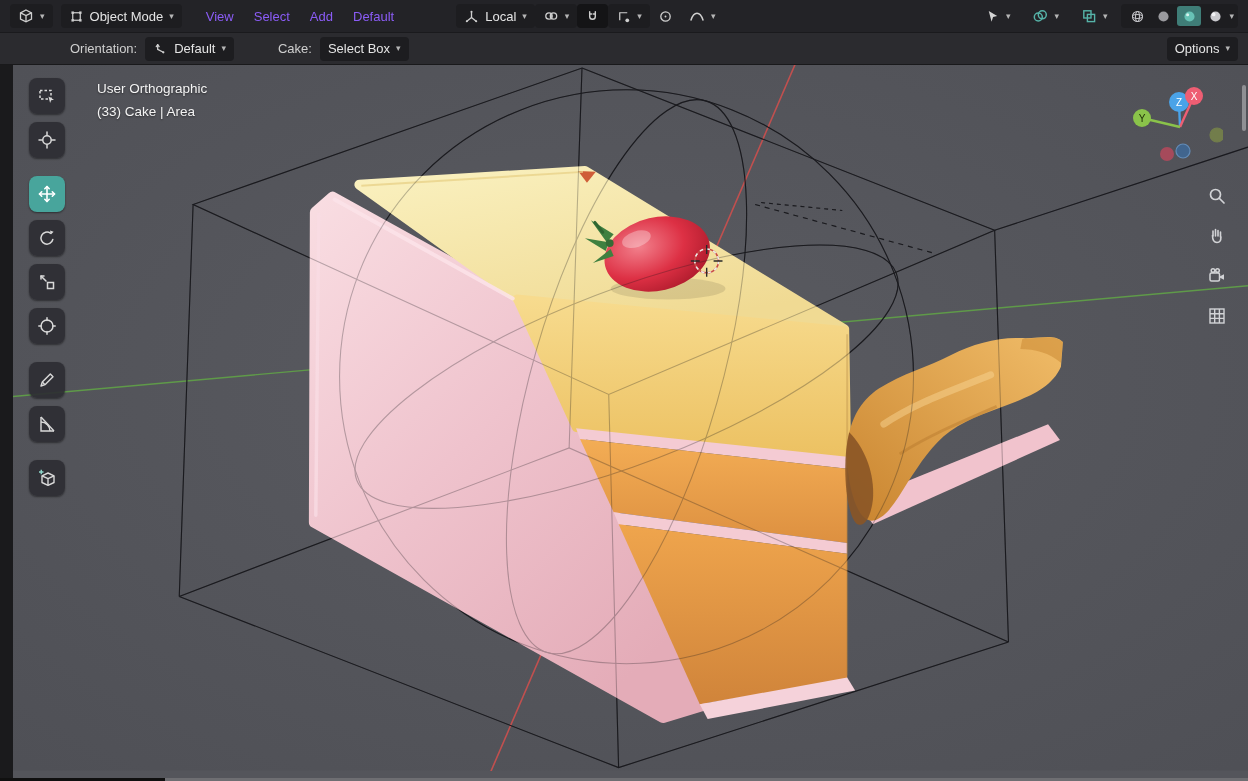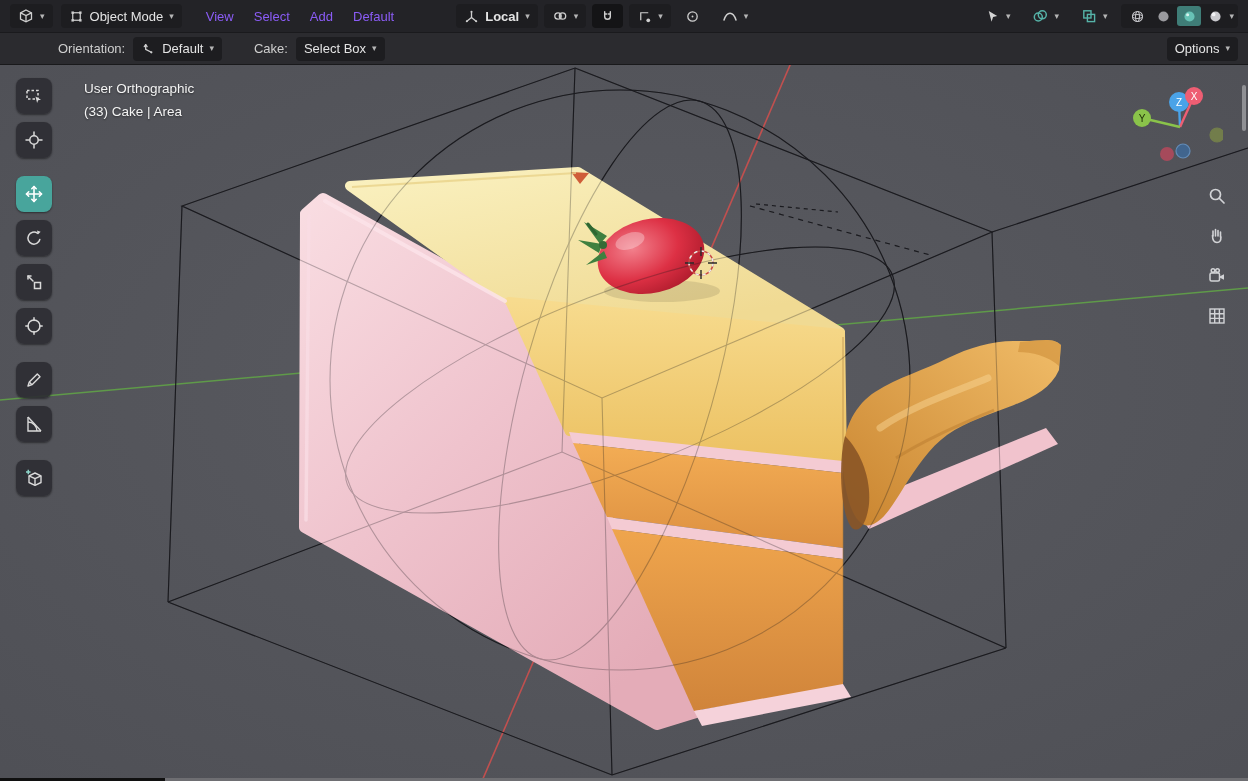--- a/index.html
+++ b/index.html
@@ -14,30 +14,30 @@
   .subheader{position:absolute;top:33px;left:0;right:0;height:32px;background:#2b2b2f;
           display:flex;align-items:center;padding:0 10px 0 58px;box-sizing:border-box;
           border-bottom:1px solid #19191b;z-index:30;gap:8px;}
   .widget{display:flex;align-items:center;gap:6px;height:24px;padding:0 8px;
           background:#1d1d20;border-radius:4px;color:#e4e4e4;cursor:default;white-space:nowrap;}
   .widget.plain{background:transparent;}
   .widget.pressed{background:#141416;}
   .chev{font-size:9px;color:#b5b5b5;line-height:1;}
   .menus{display:flex;margin-left:14px;}
   .menus span{padding:0 10px;color:#8b5cf6;}
-  .mid{margin-left:52px;display:flex;align-items:center;gap:6px;font-weight:bold;}
+  .mid{margin-left:52px;display:flex;align-items:center;}
   .hright{margin-left:auto;display:flex;align-items:center;gap:6px;}
-  .lbl{color:#cfcfcf;}
+  .lbl{color:#cfcfcf;margin-left:12px;}
   .shade-group{display:flex;align-items:center;background:#1d1d20;border-radius:4px;height:24px;padding:0 4px;gap:2px;}
   .shade-btn{width:24px;height:20px;border-radius:3px;display:flex;align-items:center;justify-content:center;}
   .shade-btn.active{background:#3f7d77;}
   .ticon{display:block;}
 
   
-  .viewport{position:absolute;top:65px;left:0;right:0;height:713px;overflow:hidden;background:#54555b;}
+  .viewport{position:absolute;top:65px;left:13px;right:0;height:713px;overflow:hidden;background:#54555b;}
   .scene{position:absolute;inset:0;display:block;}
   .vp-info{position:absolute;left:84px;top:12px;color:#f4f4f4;font-size:13.5px;
            text-shadow:0 1px 2px rgba(0,0,0,.45);line-height:23px;pointer-events:none;}
 
   
   .tools{position:absolute;left:16px;top:13px;display:flex;flex-direction:column;gap:8px;z-index:20;}
   .tool{width:36px;height:36px;border:none;border-radius:8px;background:rgba(46,46,51,.92);
         display:flex;align-items:center;justify-content:center;box-shadow:0 1px 2px rgba(0,0,0,.45);padding:0;}
   .tool.grp{margin-top:10px;}
   .tool.active{background:#48a59c;}

